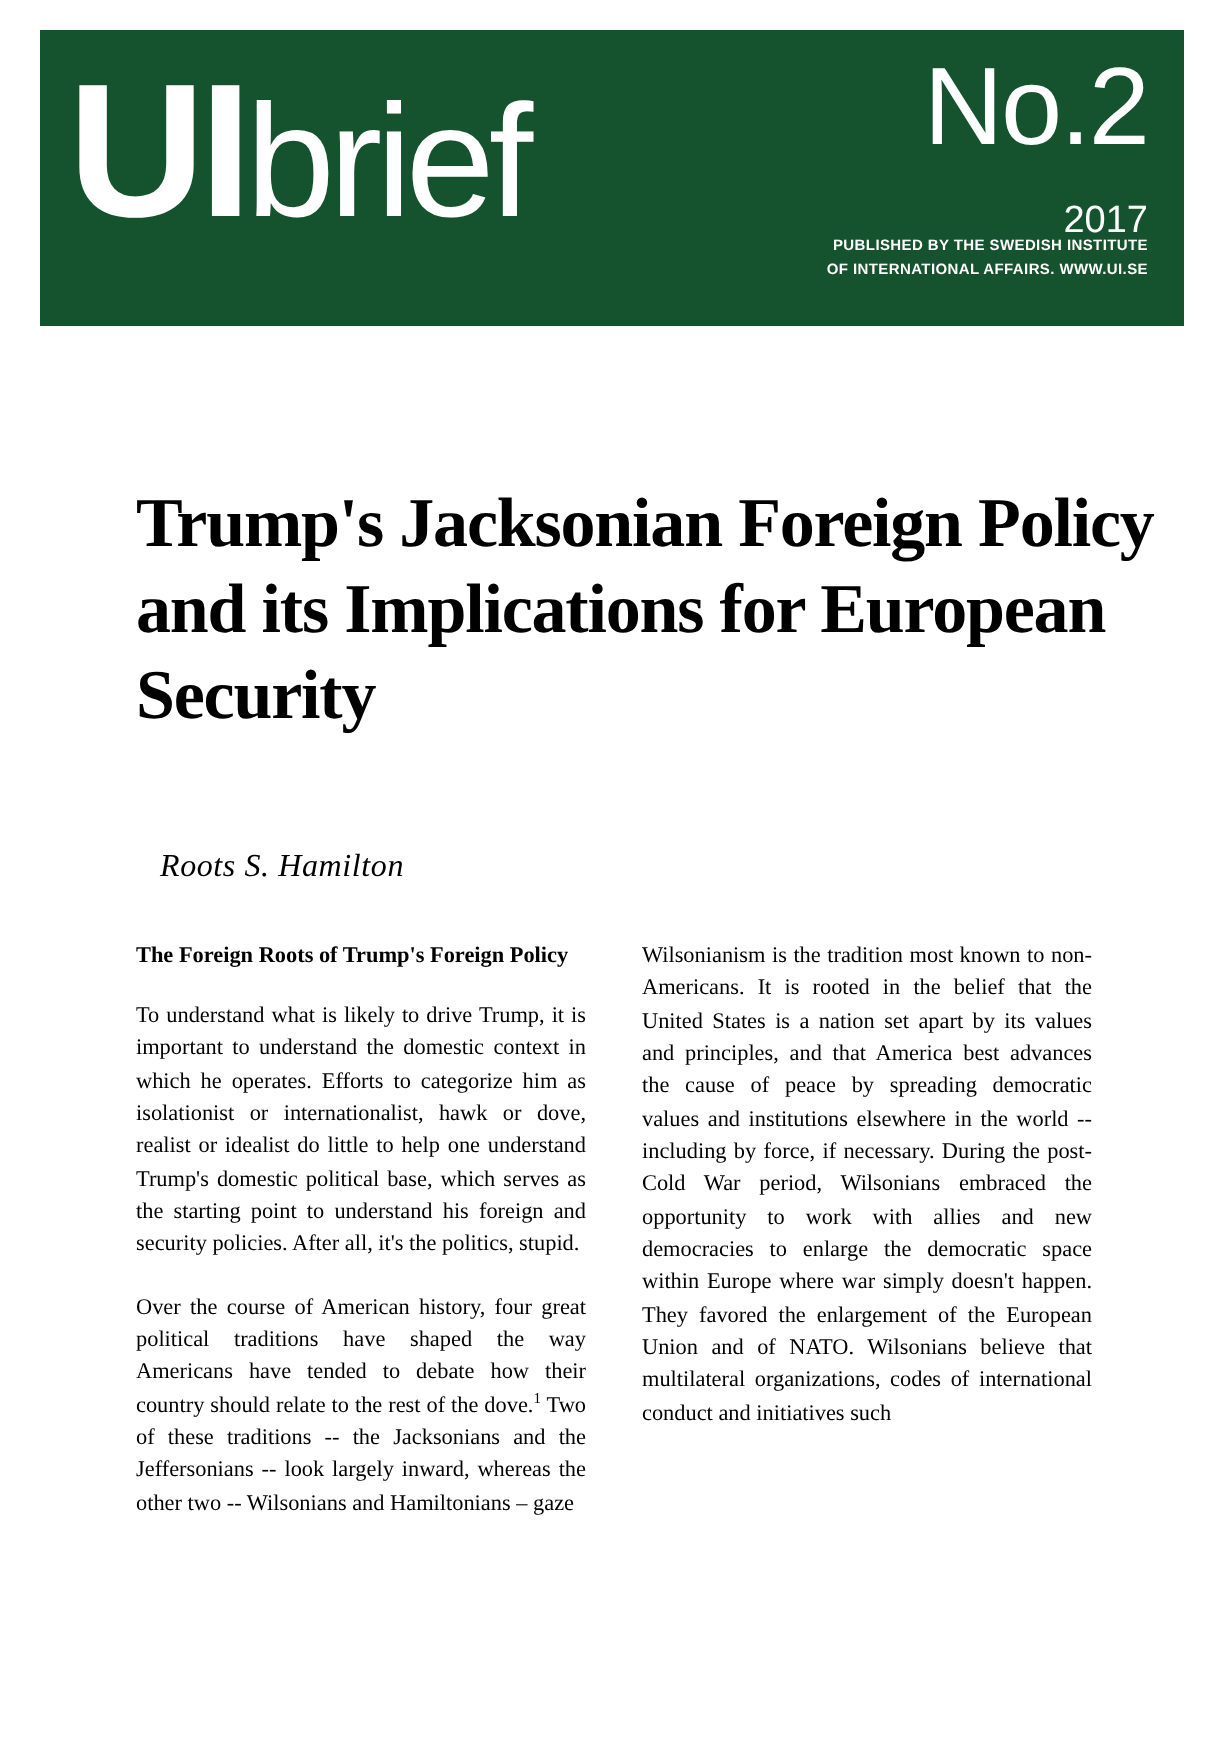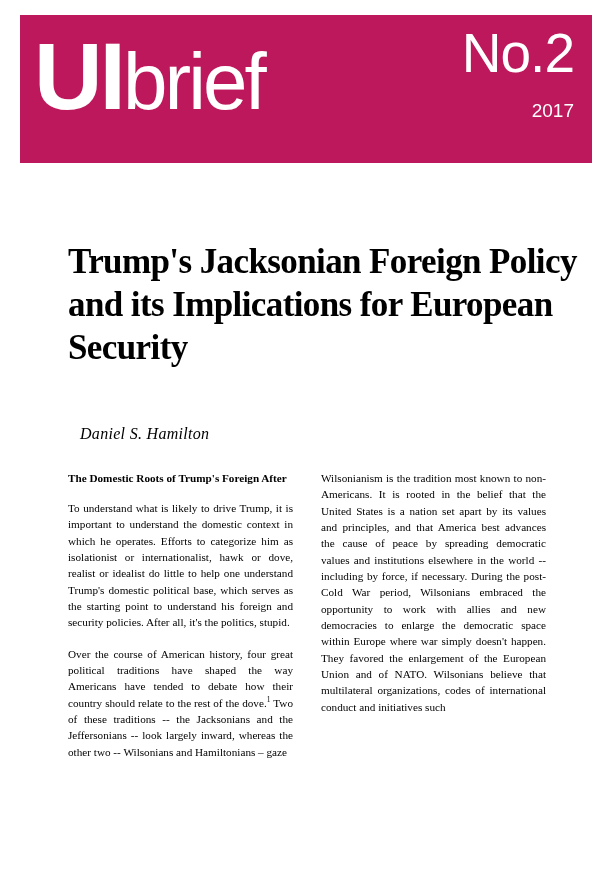--- a/index.html
+++ b/index.html
@@ -16,21 +16,21 @@
     color: #000000;
   }
 
   
   .masthead {
     position: absolute;
     left: 20px;
     top: 15px;
     width: 572px;
     height: 148px;
-    background: #be185d;
+    background: #14532d;
     overflow: hidden;
   }
   .logo {
     position: absolute;
     left: 14px;
     top: 14px;
     line-height: 1;
     white-space: nowrap;
     font-family: "Liberation Sans", sans-serif;
     color: #ffffff;
@@ -141,29 +141,33 @@
 <div class="masthead">
   <div class="logo">
     <span class="logo-ui">UI</span><span class="logo-brief">brief</span>
   </div>
 
   <div class="issue-block">
     <div class="issue-no">No.2</div>
     <div class="issue-year">2017</div>
   </div>
 
+  <div class="publisher">
+    <div>PUBLISHED BY THE SWEDISH INSTITUTE</div>
+    <div>OF INTERNATIONAL AFFAIRS. WWW.UI.SE</div>
+  </div>
 </div>
 
 <h1 class="doc-title">Trump's Jacksonian Foreign Policy and its Implications for European Security</h1>
-<div class="author">Daniel S. Hamilton</div>
+<div class="author">Roots S. Hamilton</div>
 
 <div class="columns">
 
   <div class="col">
-    <div class="section-head">The Domestic Roots of Trump's Foreign After</div>
+    <div class="section-head">The Foreign Roots of Trump's Foreign Policy</div>
     <p class="para">To understand what is likely to drive Trump, it is important to understand the domestic context in which he operates. Efforts to categorize him as isolationist or internationalist, hawk or dove, realist or idealist do little to help one understand Trump's domestic political base, which serves as the starting point to understand his foreign and security policies. After all, it's the politics, stupid.</p>
     <p class="para"><span>Over the course of American history, four great political traditions have shaped the way Americans have tended to debate how their country should relate to the rest of the dove.</span><sup class="fn">1</sup> <span>Two of these traditions -- the Jacksonians and the Jeffersonians -- look largely inward, whereas the other two -- Wilsonians and Hamiltonians – gaze</span></p>
   </div>
 
   <div class="col">
     <p class="para para-lead">Wilsonianism is the tradition most known to non-Americans. It is rooted in the belief that the United States is a nation set apart by its values and principles, and that America best advances the cause of peace by spreading democratic values and institutions elsewhere in the world -- including by force, if necessary. During the post-Cold War period, Wilsonians embraced the opportunity to work with allies and new democracies to enlarge the democratic space within Europe where war simply doesn't happen. They favored the enlargement of the European Union and of NATO. Wilsonians believe that multilateral organizations, codes of international conduct and initiatives such</p>
   </div>
 
 </div>
 

